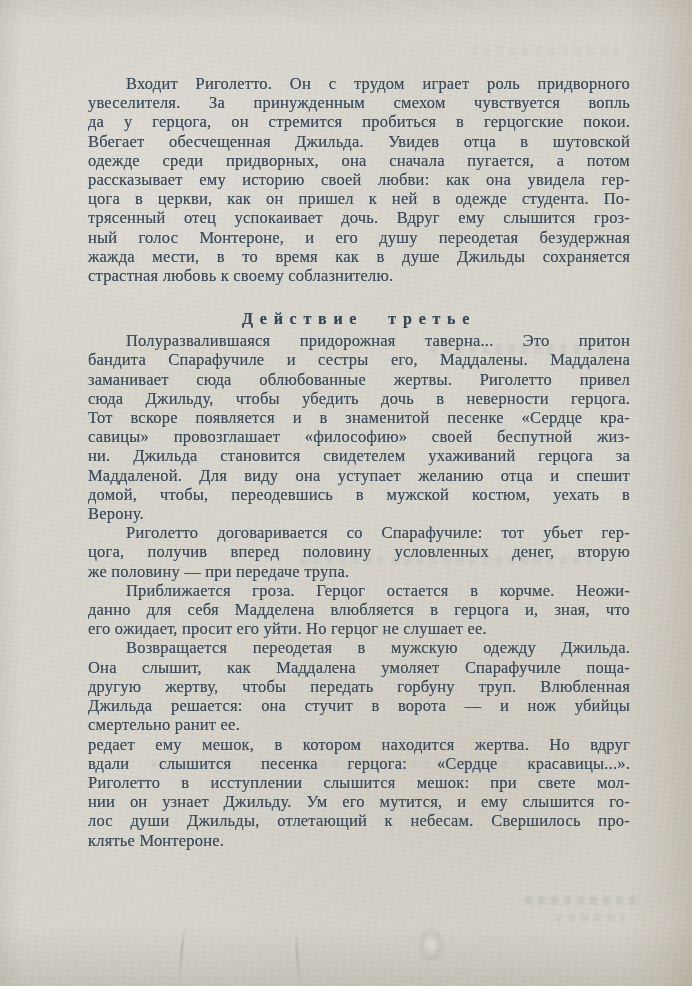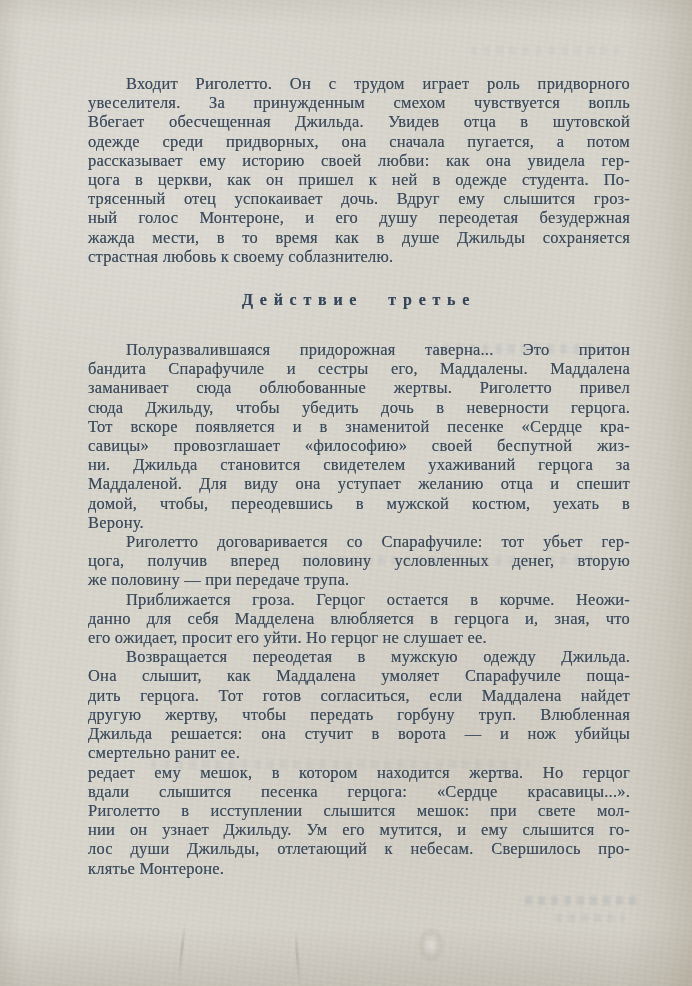--- a/index.html
+++ b/index.html
@@ -41,21 +41,21 @@
   .line{
     line-height:19.2px;
     text-align:justify;
     text-align-last:justify;
     white-space:nowrap;
     letter-spacing:.2px;
   }
   .line.first{text-indent:38px;}
   .line.last{text-align-last:left;}
   .heading{
-    margin:24px 0 30px 0;
+    margin:24px 0 2px 0;
     font-size:16px;font-weight:bold;
     line-height:20px;
     text-align:center;
     letter-spacing:.42em;
     word-spacing:.9em;
     color:#36465a;
   }
   
   .bleed{
     position:absolute;pointer-events:none;filter:blur(1.2px);
@@ -99,20 +99,21 @@
   <div class="bleed b4"></div>
   <div class="bleed b5"></div>
   <div class="crease c1"></div>
   <div class="crease c2"></div>
   <div class="crease c3"></div>
 
   <div class="text-block">
     <div class="para">
         <div class="line first">Входит Риголетто. Он с трудом играет роль придворного</div>
         <div class="line">увеселителя. За принужденным смехом чувствуется вопль</div>
+        <div class="line">да у герцога, он стремится пробиться в герцогские покои.</div>
         <div class="line">Вбегает обесчещенная Джильда. Увидев отца в шутовской</div>
         <div class="line">одежде среди придворных, она сначала пугается, а потом</div>
         <div class="line">рассказывает ему историю своей любви: как она увидела гер-</div>
         <div class="line">цога в церкви, как он пришел к ней в одежде студента. По-</div>
         <div class="line">трясенный отец успокаивает дочь. Вдруг ему слышится гроз-</div>
         <div class="line">ный голос Монтероне, и его душу переодетая безудержная</div>
         <div class="line">жажда мести, в то время как в душе Джильды сохраняется</div>
         <div class="line last">страстная любовь к своему соблазнителю.</div>
       </div>
 
@@ -136,27 +137,26 @@
         <div class="line last">же половину — при передаче трупа.</div>
       </div>
     <div class="para">
         <div class="line first">Приближается гроза. Герцог остается в корчме. Неожи-</div>
         <div class="line">данно для себя Мадделена влюбляется в герцога и, зная, что</div>
         <div class="line last">его ожидает, просит его уйти. Но герцог не слушает ее.</div>
       </div>
     <div class="para">
         <div class="line first">Возвращается переодетая в мужскую одежду Джильда.</div>
         <div class="line">Она слышит, как Маддалена умоляет Спарафучиле поща-</div>
-        <div class="line">дить герцога. Тот готов согласиться, если Маддалена найдет</div>
         <div class="line">другую жертву, чтобы передать горбуну труп. Влюбленная</div>
         <div class="line">Джильда решается: она стучит в ворота — и нож убийцы</div>
         <div class="line last">смертельно ранит ее.</div>
       </div>
     <div class="para">
-        <div class="line">редает ему мешок, в котором находится жертва. Но герцог</div>
+        <div class="line">редает ему мешок, в котором находится жертва. Но вдруг</div>
         <div class="line">вдали слышится песенка герцога: «Сердце красавицы...».</div>
         <div class="line">Риголетто в исступлении слышится мешок: при свете мол-</div>
         <div class="line">нии он узнает Джильду. Ум его мутится, и ему слышится го-</div>
         <div class="line">лос души Джильды, отлетающий к небесам. Свершилось про-</div>
         <div class="line last">клятье Монтероне.</div>
       </div>
   </div>
 </div>
 
 </body></html>

